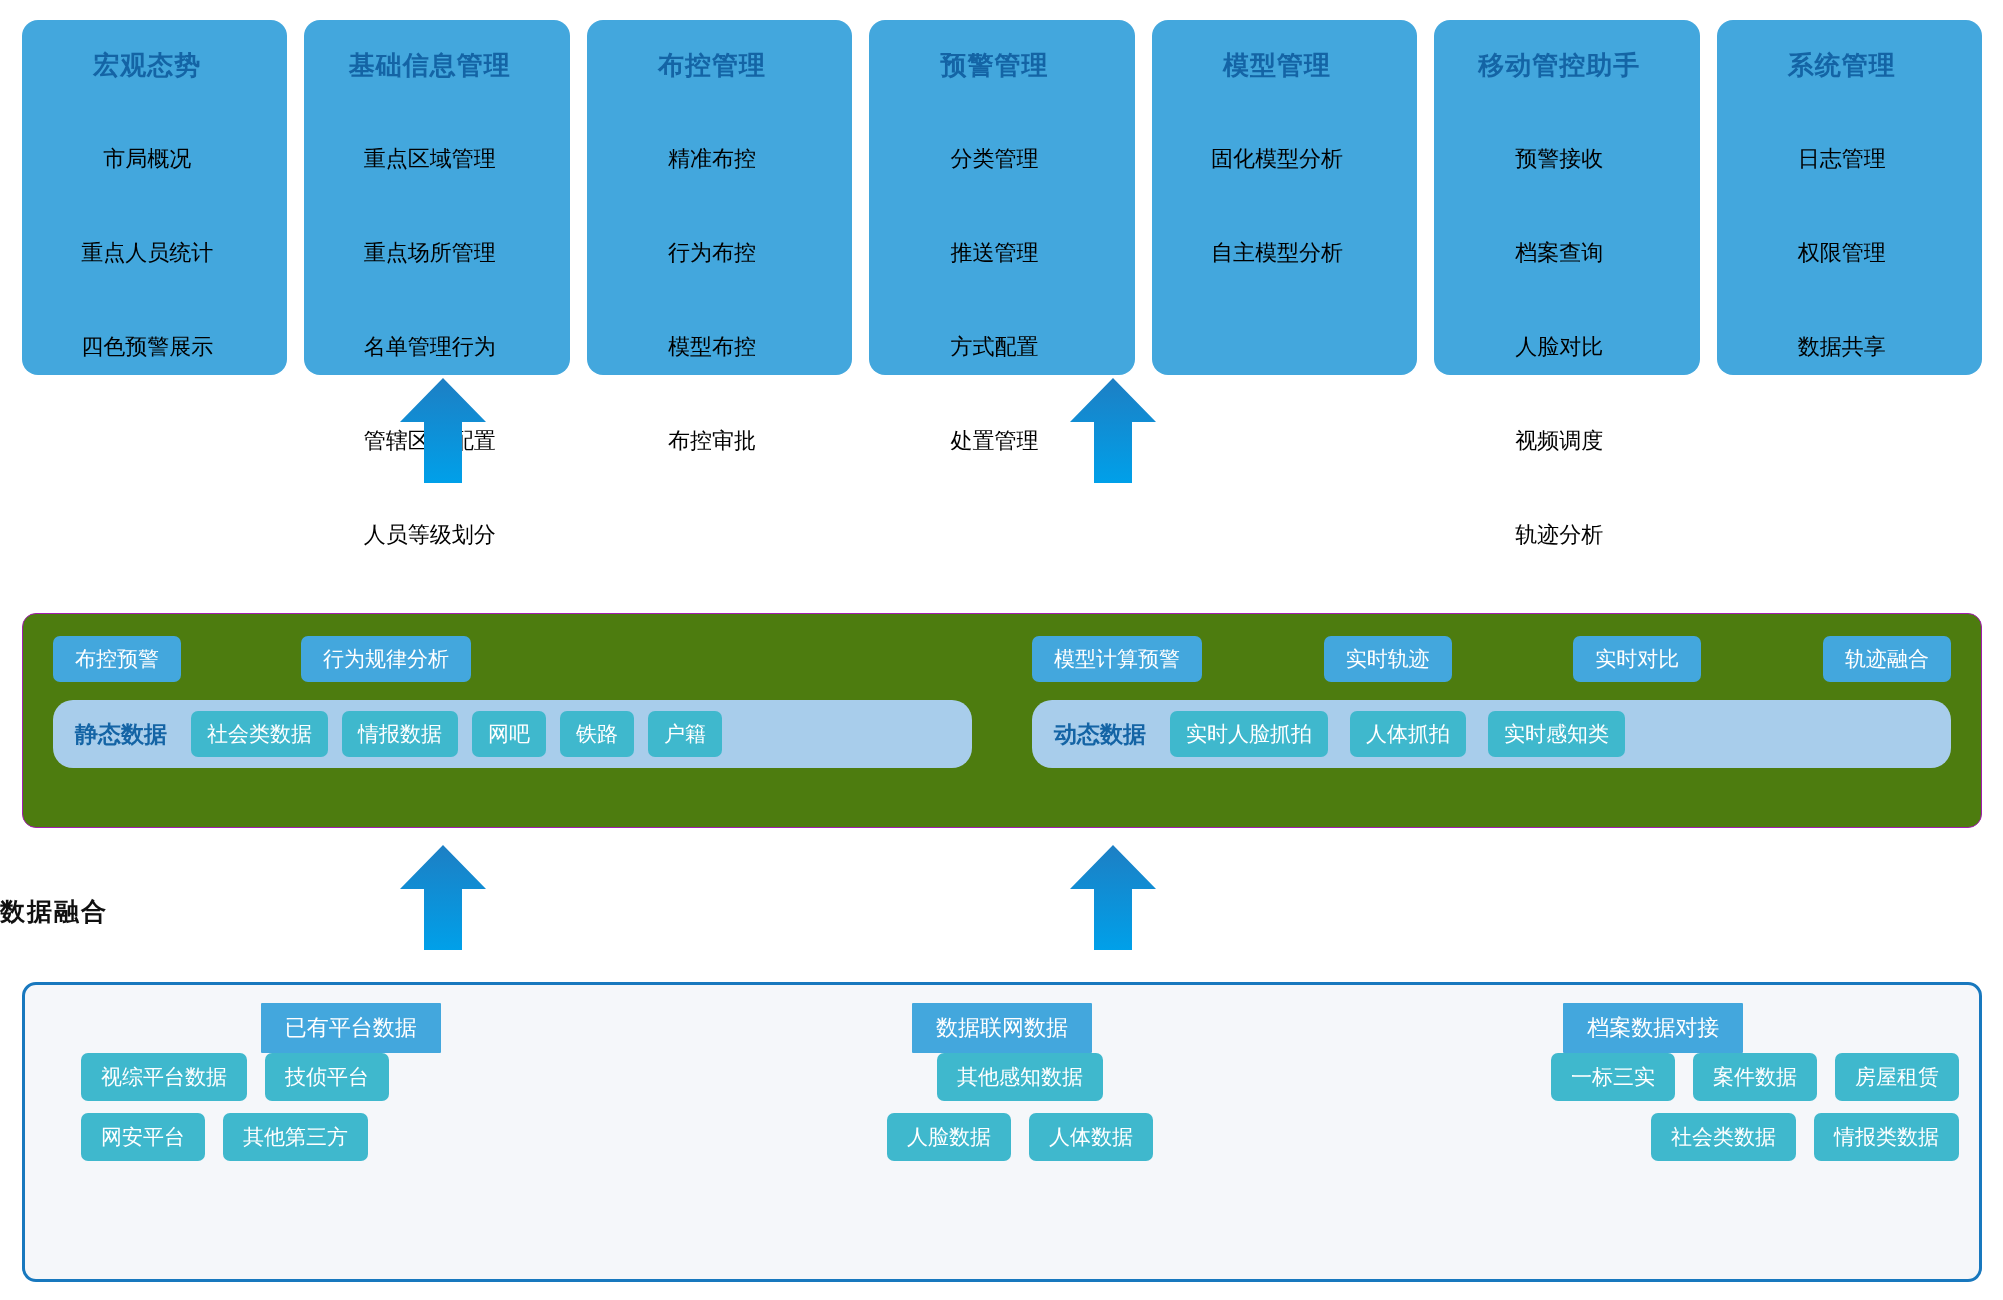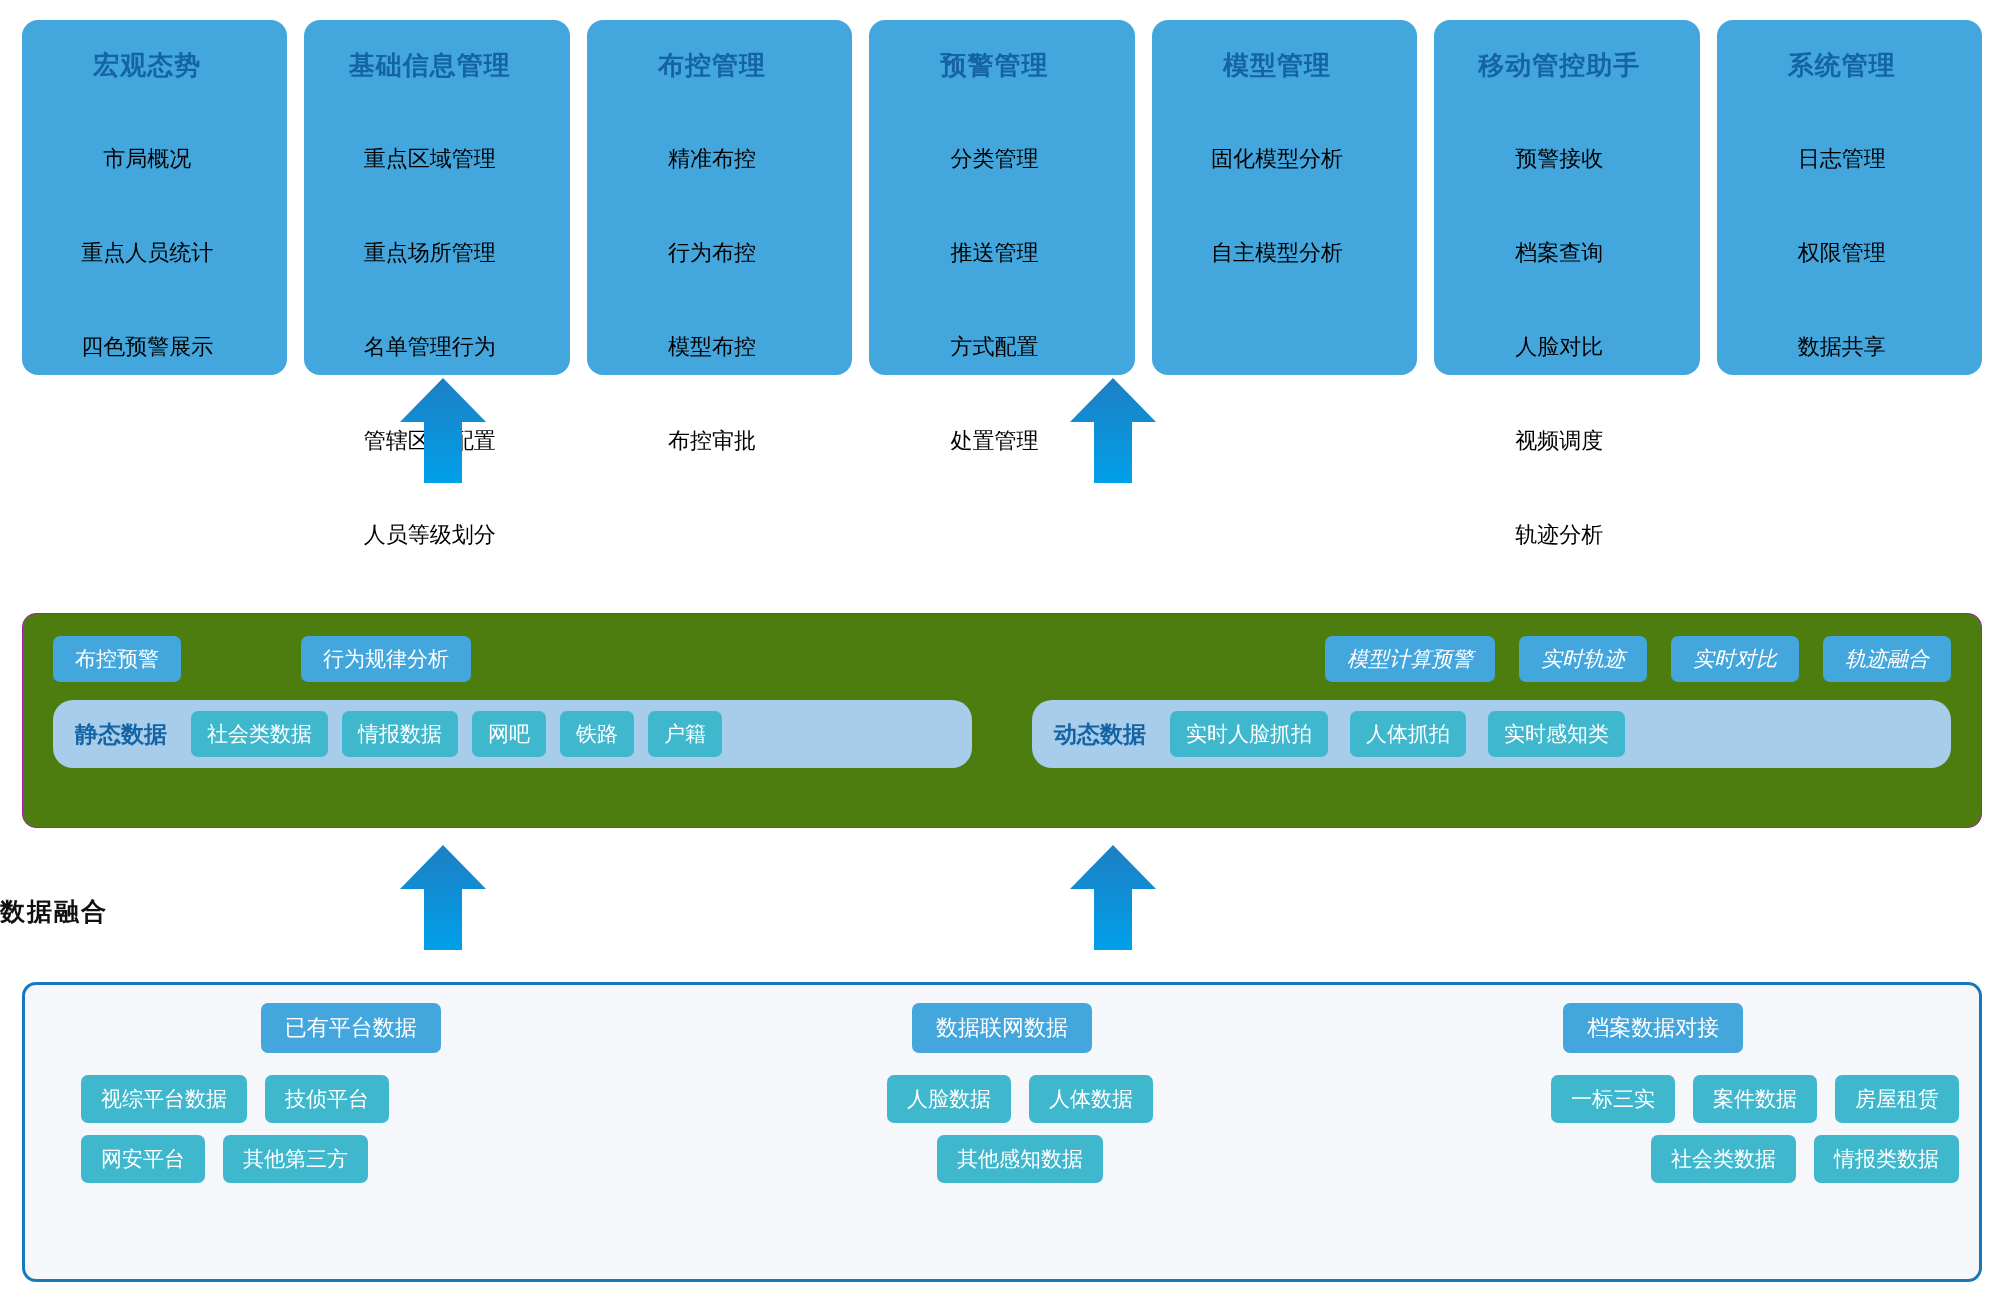--- a/index.html
+++ b/index.html
@@ -86,21 +86,21 @@
   }
   .band-chip {
     background: #3fb8cd;
     color: #ffffff;
     font-size: 21px;
     border-radius: 7px;
     padding: 9px 16px;
     white-space: nowrap;
   }
   .static-caps   { justify-content: flex-start; gap: 120px; }
-  .dynamic-caps  { justify-content: flex-end; gap: 24px; font-style: italic; }
+  .dynamic-caps  { justify-content: space-between; gap: 24px; }
 
   
   .fusion-label {
     position: absolute;
     left: 0; right: 0; top: 895px;
     color: #111111;
     font-size: 25px;
     font-weight: bold;
     letter-spacing: 2px;
   }
@@ -116,23 +116,22 @@
   }
   .src-group {
     flex: 1 1 0;
     padding: 18px 20px;
     display: flex; flex-direction: column; align-items: center;
   }
   .src-head {
     background: #43a7dd;
     color: #ffffff;
     font-size: 22px;
-    border-radius: 7px;
+    border-radius: 1px;
     padding: 10px 24px;
-    margin-bottom: 22px;
     white-space: nowrap;
   }
   .src-rows { width: 100%; display: flex; flex-direction: column; gap: 12px; }
   .src-row { display: flex; gap: 18px; justify-content: center; padding-left: 36px; }
   .src-chip {
     background: #3fb8cd;
     color: #ffffff;
     font-size: 21px;
     border-radius: 7px;
     padding: 10px 20px;
@@ -291,25 +290,25 @@
           <div class="src-row">
             <div class="src-chip">网安平台</div>
             <div class="src-chip">其他第三方</div>
           </div>
         </div>
       </div>
       <div class="src-group g2">
         <div class="src-head">数据联网数据</div>
         <div class="src-rows">
           <div class="src-row">
+            <div class="src-chip">其他感知数据</div>
+          </div>
+          <div class="src-row">
             <div class="src-chip">人脸数据</div>
             <div class="src-chip">人体数据</div>
-          </div>
-          <div class="src-row">
-            <div class="src-chip">其他感知数据</div>
           </div>
         </div>
       </div>
       <div class="src-group g3">
         <div class="src-head">档案数据对接</div>
         <div class="src-rows">
           <div class="src-row">
             <div class="src-chip">一标三实</div>
             <div class="src-chip">案件数据</div>
             <div class="src-chip">房屋租赁</div>

